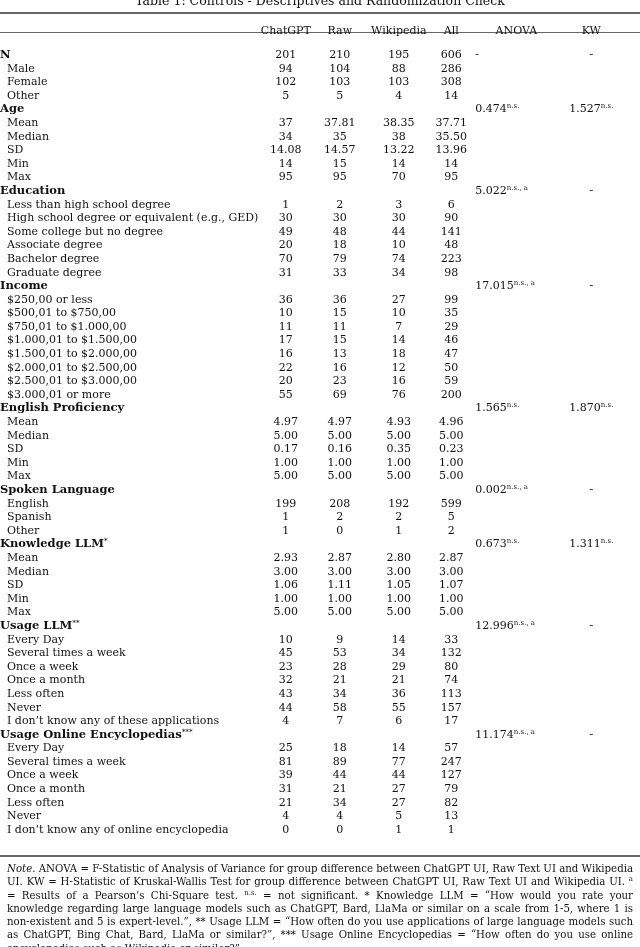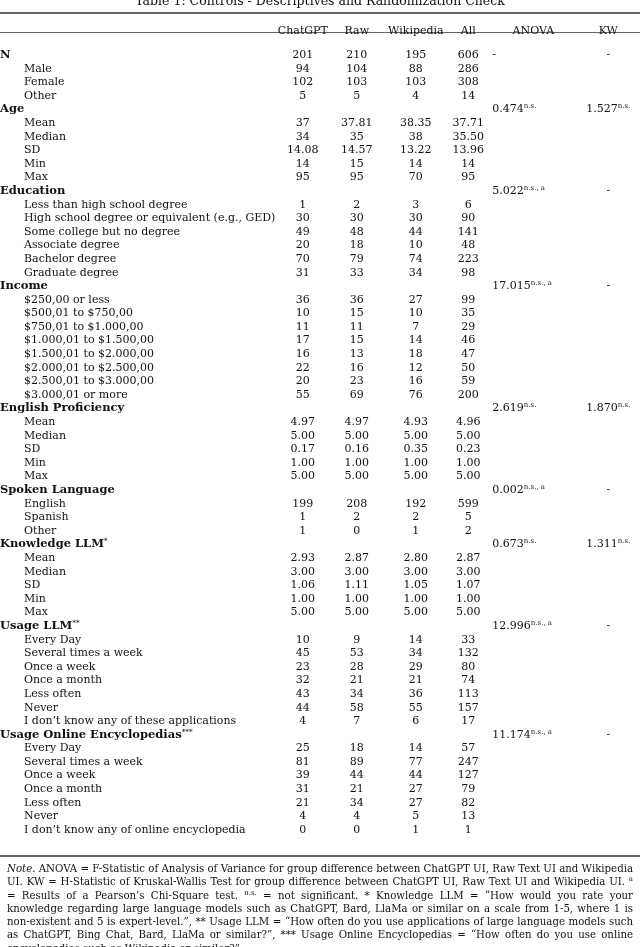--- a/index.html
+++ b/index.html
@@ -3,21 +3,21 @@
 <meta charset="utf-8">
 <style>
   html, body { margin:0; padding:0; background:#fff; }
   body { width:640px; height:947px; overflow:hidden; font-family:"DejaVu Serif","Liberation Serif",serif; color:#111; }
   #root { position:relative; width:640px; }
   .caption { position:absolute; top:-7px; left:0; width:640px; text-align:center; font-size:12.5px; line-height:16px; }
   .rule { position:absolute; left:0; width:640px; background:#666; }
   table { position:absolute; left:0; top:13px; border-collapse:collapse; font-size:11px; }
   td, th { padding:0; height:13.6px; line-height:13.6px; white-space:nowrap; font-weight:normal; }
   td.lab { width:250px; padding-left:0; text-align:left; }
-  td.lab.sub { padding-left:24px; }
+  td.lab.sub { padding-left:7px; }
   td.lab.hd { font-weight:bold; font-size:11.5px; }
   .c1 { width:55px; text-align:center; } 
   .c2 { width:53px; text-align:center; } 
   .c3 { width:65px; text-align:center; } 
   .c4 { width:40px; text-align:center; } 
   .c5 { width:86px; text-align:left; padding-left:4px; } 
   .c6 { width:60px; text-align:center; } 
   th.c5 { text-align:center; padding-left:0; }
   sup { font-size:7px; vertical-align:4px; line-height:0; }
   .note { position:absolute; left:7px; top:862px; width:626px; font-size:10.2px; line-height:13.3px; text-align:justify; }
@@ -278,21 +278,21 @@
           <td class="c4"><span>200</span></td>
           <td class="c5"><span></span></td>
           <td class="c6"><span></span></td>
         </tr>
         <tr>
           <td class="lab hd"><span>English Proficiency</span></td>
           <td class="c1"><span></span></td>
           <td class="c2"><span></span></td>
           <td class="c3"><span></span></td>
           <td class="c4"><span></span></td>
-          <td class="c5"><span>2.619</span><sup>n.s.</sup></td>
+          <td class="c5"><span>1.565</span><sup>n.s.</sup></td>
           <td class="c6"><span>1.870</span><sup>n.s.</sup></td>
         </tr>
         <tr>
           <td class="lab sub"><span>Mean</span></td>
           <td class="c1"><span>4.97</span></td>
           <td class="c2"><span>4.97</span></td>
           <td class="c3"><span>4.93</span></td>
           <td class="c4"><span>4.96</span></td>
           <td class="c5"><span></span></td>
           <td class="c6"><span></span></td>

